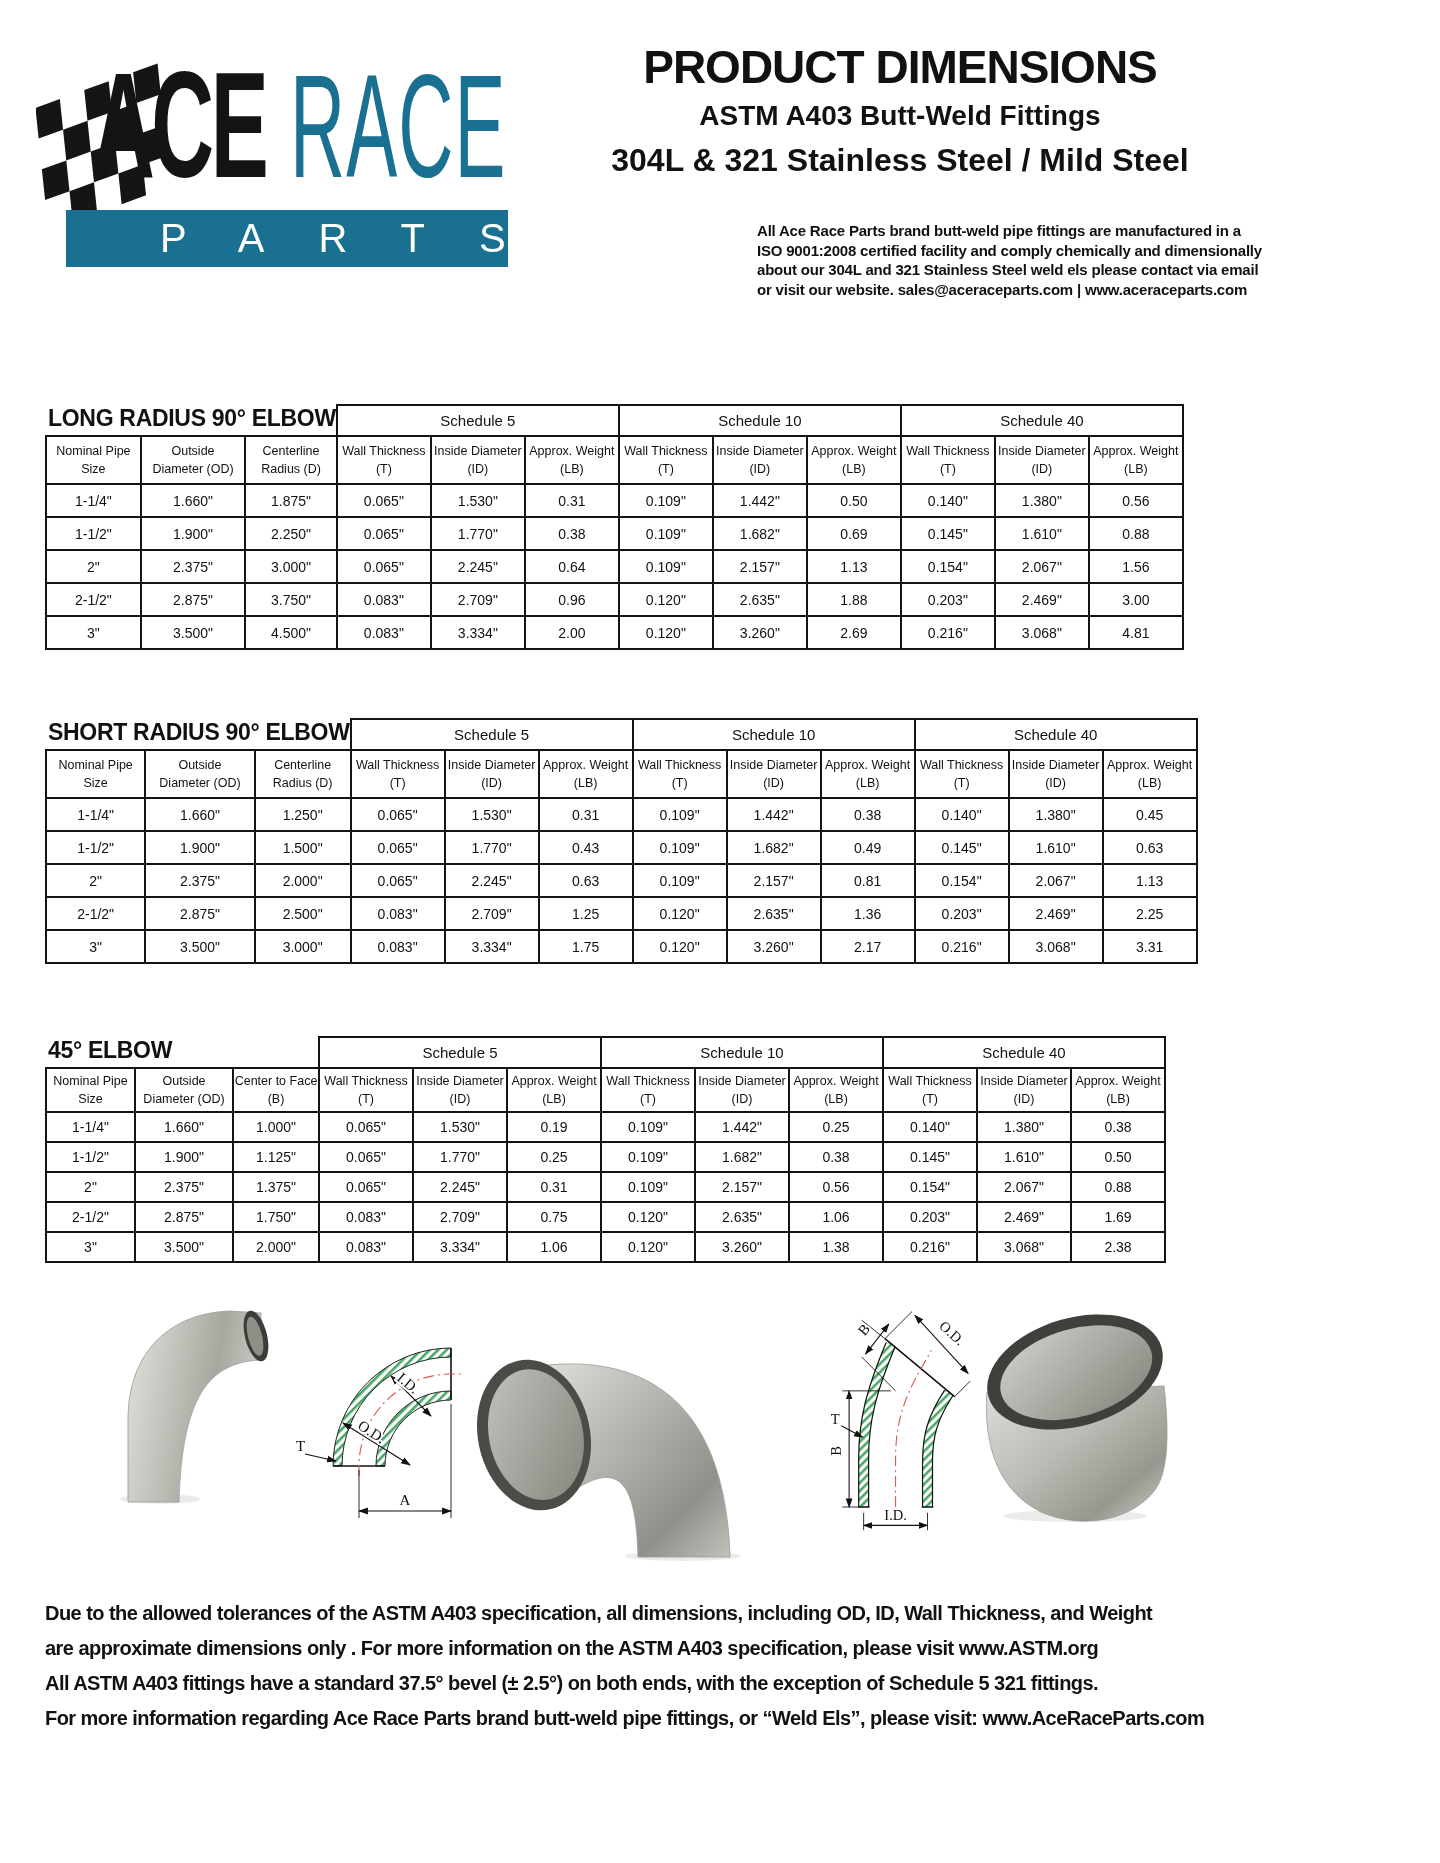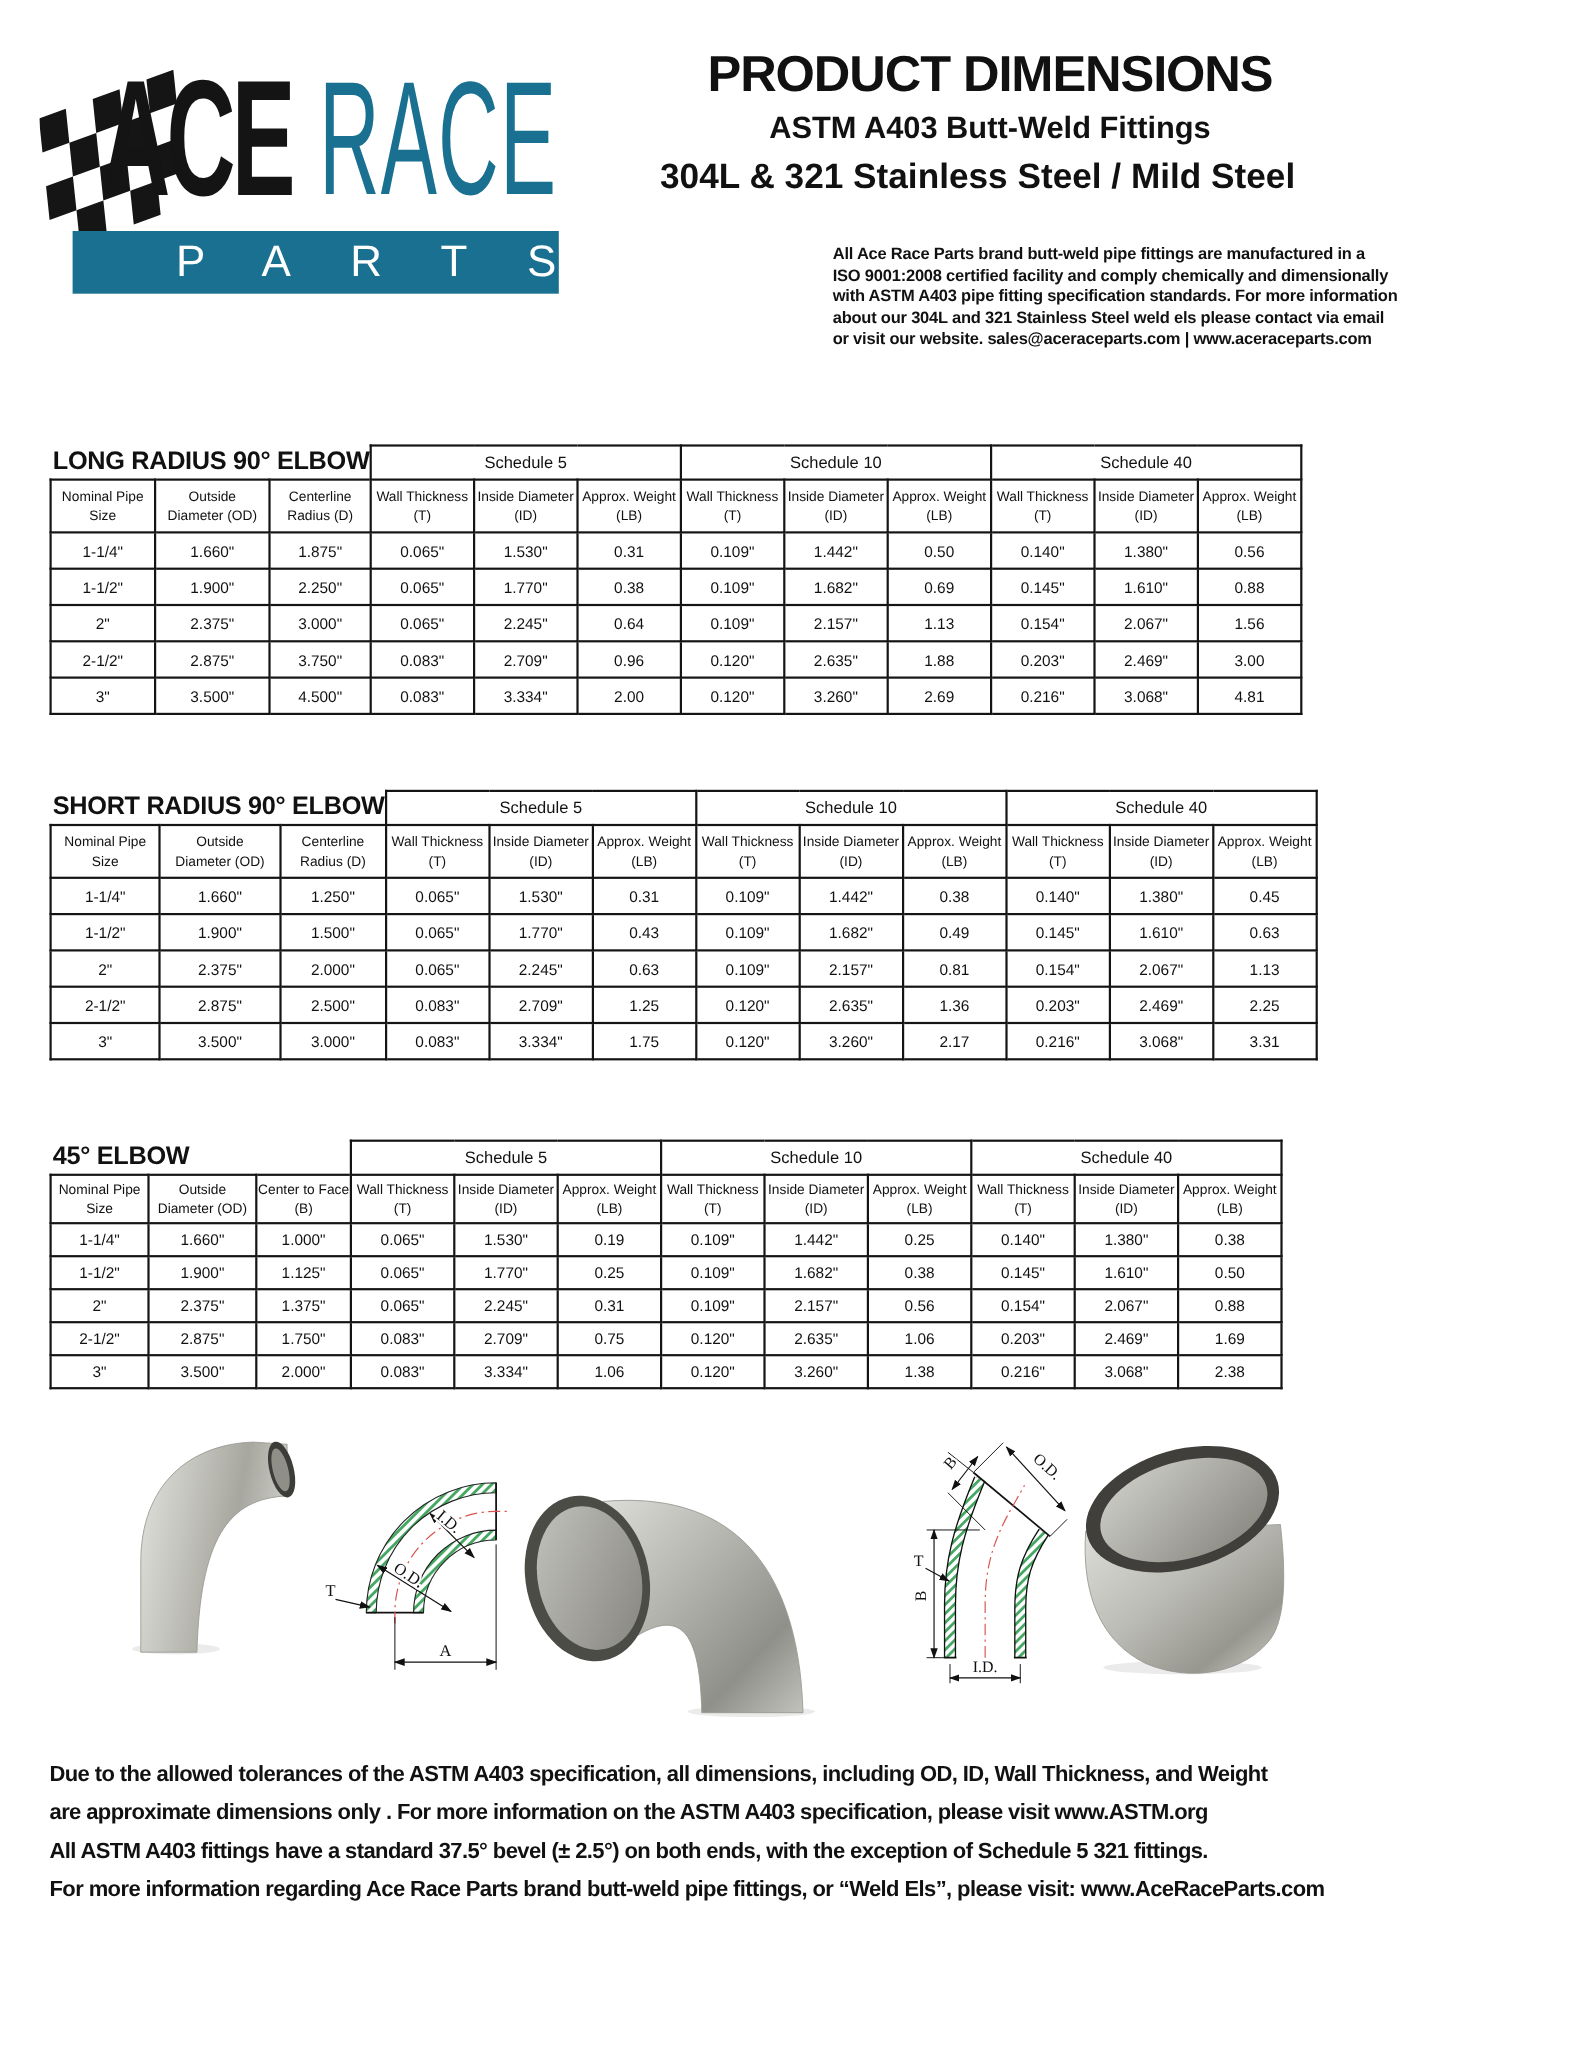--- a/index.html
+++ b/index.html
@@ -14,21 +14,21 @@
   .logo-race{position:absolute;left:290px;top:53px;font-size:147px;line-height:1;font-weight:400;
              transform:scaleX(.52);transform-origin:left top;color:var(--teal);letter-spacing:2px;}
   .parts-bar{position:absolute;left:66px;top:210px;width:442px;height:57px;background:var(--teal);}
   .parts-bar span{display:block;line-height:57px;color:#fff;font-size:40px;letter-spacing:54px;
                   padding-left:94px;font-weight:400;white-space:nowrap;}
 
   
   .pd-title{position:absolute;left:600px;top:40px;width:600px;text-align:center;font-size:46px;
             font-weight:bold;letter-spacing:-1px;}
   .pd-sub1{position:absolute;left:600px;top:100px;width:600px;text-align:center;font-size:28px;font-weight:bold;}
-  .pd-sub2{position:absolute;left:600px;top:142px;width:600px;text-align:left;font-size:32px;font-weight:bold;}
+  .pd-sub2{position:absolute;left:600px;top:142px;width:600px;text-align:center;font-size:32px;font-weight:bold;}
   .pd-desc{position:absolute;left:757px;top:221px;width:590px;font-size:15px;font-weight:bold;
            line-height:19.5px;letter-spacing:-0.2px;}
 
   
   .tbl{position:absolute;left:45px;}
   .t1{top:404px}.t2{top:718px}.t3{top:1036px}
   table{border-collapse:collapse;table-layout:fixed;}
   th,td{border:2px solid var(--ink);text-align:center;vertical-align:middle;padding:0;font-weight:400;}
   th.tcap{border:none;text-align:left;vertical-align:bottom;font-size:23px;font-weight:bold;
           padding:0 0 3px 2px;letter-spacing:-0.3px;white-space:nowrap;overflow:visible;}
@@ -73,21 +73,20 @@
       <span>PARTS</span>
     </div>
   </div>
 
   <div class="pd-title">PRODUCT DIMENSIONS</div>
   <div class="pd-sub1">ASTM A403 Butt-Weld Fittings</div>
   <div class="pd-sub2">304L &amp; 321 Stainless Steel / Mild Steel</div>
   <div class="pd-desc">
       <div>All Ace Race Parts brand butt-weld pipe fittings are manufactured in a</div>
       <div>ISO 9001:2008 certified facility and comply chemically and dimensionally</div>
-      <div>with ASTM A403 pipe fitting specification standards. For more information</div>
       <div>about our 304L and 321 Stainless Steel weld els please contact via email</div>
       <div>or visit our website. sales@aceraceparts.com | www.aceraceparts.com</div>
     </div>
 
   <div class="tbl t1">
       <table>
         <colgroup>
           <col style="width: 89px;">
           <col style="width: 98px;">
           <col style="width: 86px;">

